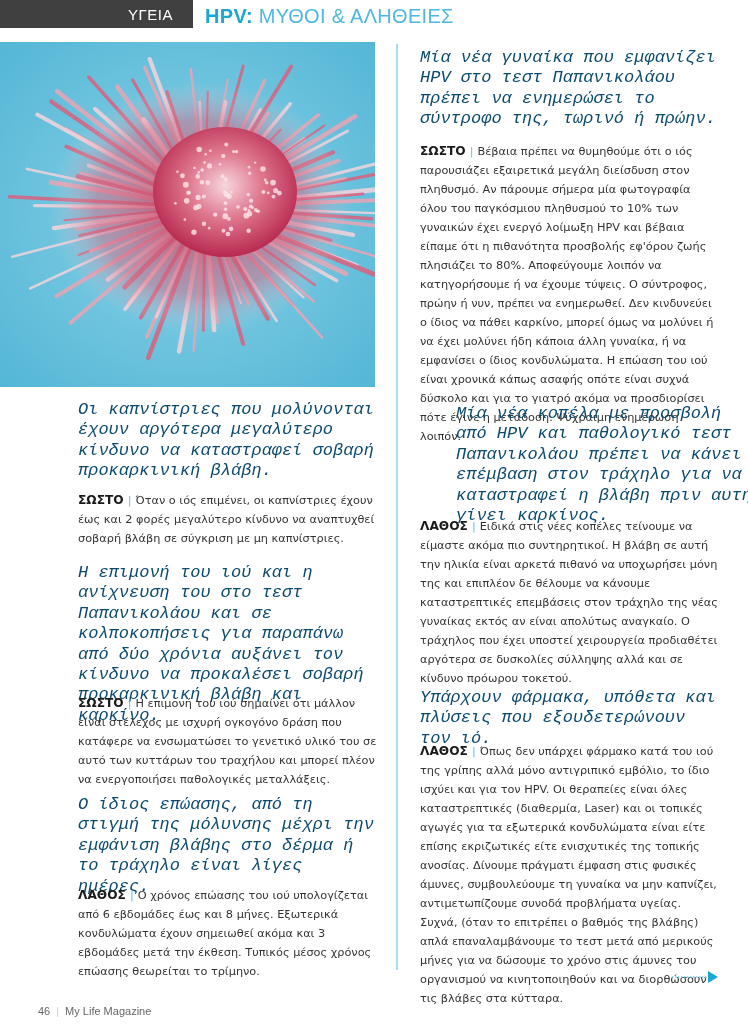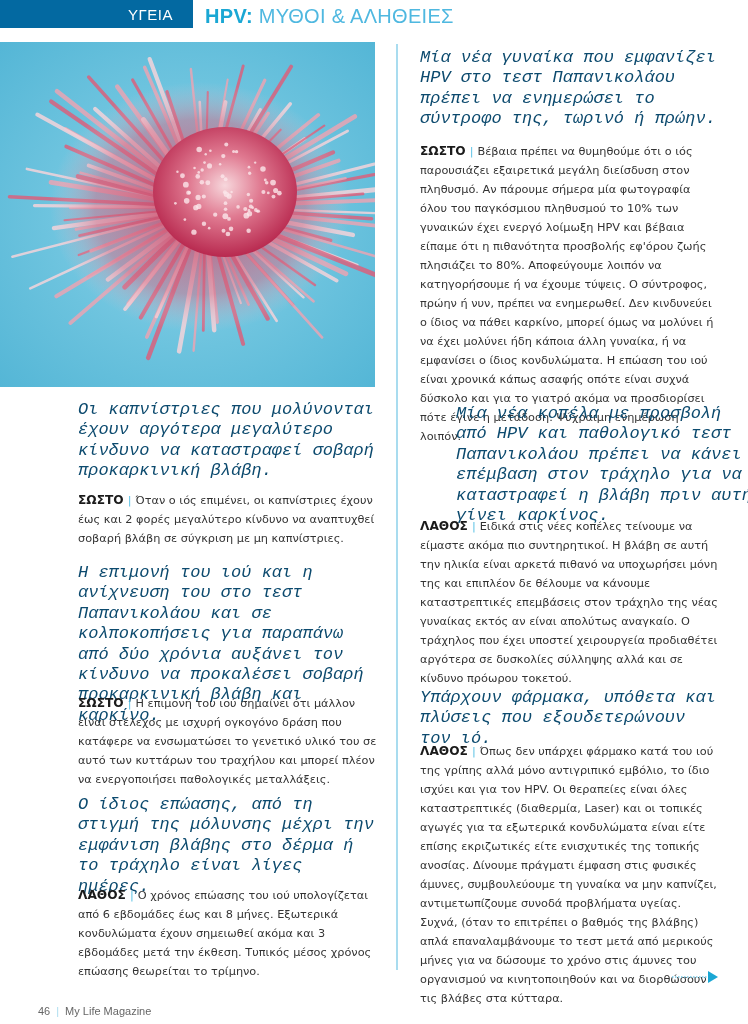--- a/index.html
+++ b/index.html
@@ -1,21 +1,21 @@
 <!DOCTYPE html>
 <html><head>
 <meta charset="utf-8">
 <style>
   html, body { margin: 0; padding: 0; }
   body {
     width: 748px; height: 1024px; background: #ffffff; position: relative; overflow: hidden;
     font-family: "DejaVu Sans", sans-serif; color: #2b2b2b;
   }
   .header-band {
-    position: absolute; left: 0; top: 0; width: 193px; height: 28px; background: #0369a1;
+    position: absolute; left: 0; top: 0; width: 193px; height: 28px; background: #404040;
     display: flex; align-items: center; justify-content: flex-end; padding-right: 20px; box-sizing: border-box;
   }
   .section-label { color: #ffffff; font-family: "Liberation Sans", sans-serif; font-size: 15px; letter-spacing: 0.5px; }
   .header-title { position: absolute; left: 205px; top: 5px; font-family: "Liberation Sans", sans-serif; font-size: 20px; color: #4fb8e0; letter-spacing: 0.3px; }
   .header-title b { color: #1aa7d4; font-weight: bold; }
 
   .hero { position: absolute; left: 0; top: 42px; width: 375px; height: 345px; overflow: hidden;
     background: radial-gradient(ellipse at 50% 50%, #8fd3ea 0%, #6cc3de 55%, #54b6d6 100%); }
   .hero svg { width: 100%; height: 100%; display: block; }
 

